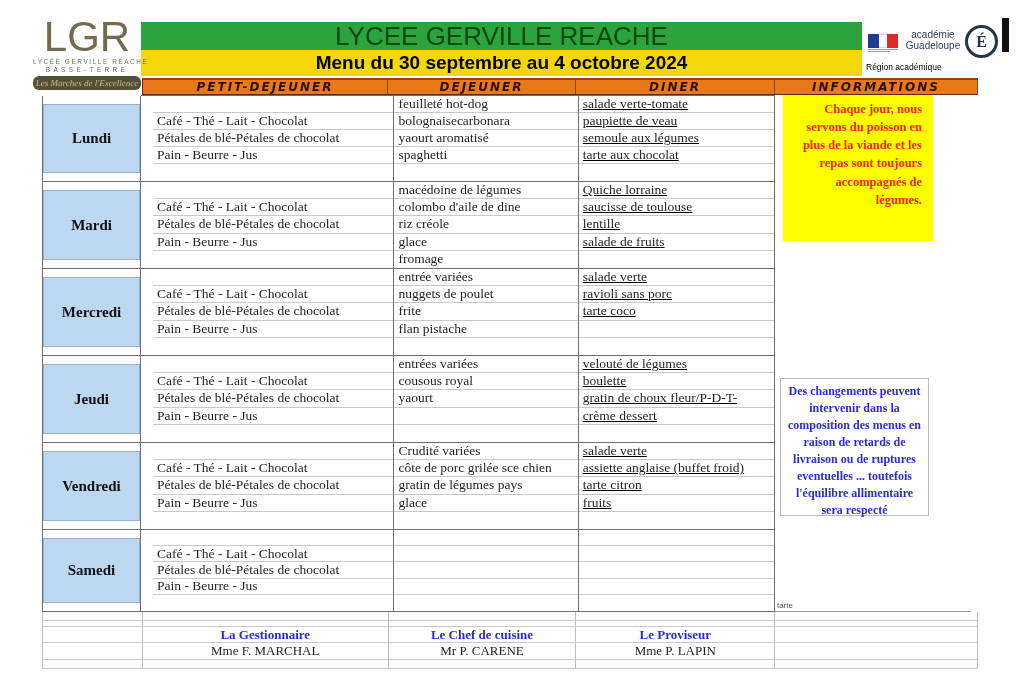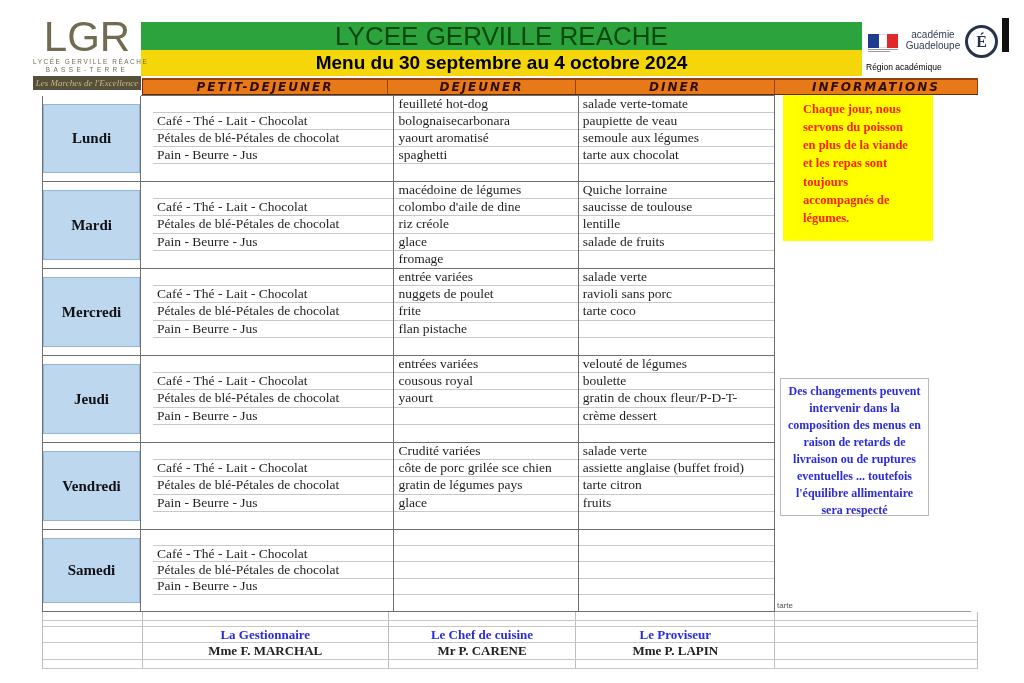--- a/index.html
+++ b/index.html
@@ -9,21 +9,21 @@
   
   .logo-block{position:absolute;left:33px;top:18px;width:108px;height:78px;background:#fff;
               text-align:center;z-index:5;}
   .logo-acronym{font-family:"Liberation Sans", sans-serif;font-size:42px;line-height:38px;
                 color:#716B4F;font-weight:400;}
   .logo-school{font-family:"Liberation Sans", sans-serif;font-size:6.4px;letter-spacing:1.6px;
                color:#716B4F;margin-top:2px;white-space:nowrap;}
   .logo-city{font-family:"Liberation Sans", sans-serif;font-size:6.4px;letter-spacing:3.4px;
              color:#716B4F;margin-top:1px;}
   .logo-tagline{margin-top:3px;background:#55503A;color:#CBB681;font-style:italic;
-                font-size:9px;height:14px;line-height:14px;white-space:nowrap;overflow:hidden;}
+                font-size:9px;height:14px;line-height:14px;white-space:nowrap;overflow:hidden;border-radius:6px;}
 
   
   .banner-green{position:absolute;left:141px;top:22px;width:721px;height:28px;
                 background:var(--green-banner,#2CA33C);color:#07480F;
                 font-family:"Liberation Sans", sans-serif;font-size:26px;
                 text-align:center;line-height:29px;}
   .banner-yellow{position:absolute;left:141px;top:50px;width:721px;height:26px;
                  background:var(--yellow-banner,#F4D609);color:#000;
                  font-family:"Liberation Sans", sans-serif;font-weight:bold;font-size:19px;
                  text-align:center;line-height:26px;}
@@ -61,50 +61,50 @@
 
   
   .day-block{position:absolute;left:42px;width:733px;display:flex;box-sizing:border-box;
              background:#fff;border-left:1px solid #6E6E6E;border-right:1px solid #6E6E6E;
              border-bottom:1px solid #6E6E6E;}
   .day-block.first{border-top:1px solid #6E6E6E;}
   .col{box-sizing:border-box;height:100%;}
   .col-day{width:100px;border-right:1px solid #6E6E6E;position:relative;}
   .col-b{width:246px;border-right:1px solid #6E6E6E;margin-left:12px;}
   .col-l{width:188px;border-right:1px solid #6E6E6E;}
-  .col-d{width:199px;}
+  .col-d{width:199px;text-decoration:underline;}
   .day-cell{position:absolute;left:0;right:0;top:8px;bottom:8px;background:var(--day-blue,#BDD7EE);
             border:1px solid #95B3D2;display:flex;align-items:center;justify-content:center;
             font-weight:bold;font-size:15px;color:#101014;}
   .sub-cell{height:20%;box-sizing:border-box;border-bottom:1px solid #C8C8C8;
             padding-left:4px;display:flex;align-items:center;font-size:13.5px;color:#1F1F1F;
             white-space:nowrap;overflow:visible;}
   .sub-cell.last{border-bottom:none;}
 
   
   .info-yellow{position:absolute;left:783px;top:95px;width:150px;height:146px;
                background:var(--yellow-box,#FFFF00);color:var(--info-red,#FF2000);
                font-weight:bold;font-size:12.5px;line-height:1.45;
-               padding:5px 20px;box-sizing:border-box;z-index:3;}
+               padding:5px 11px;box-sizing:border-box;z-index:3;text-align:right;}
   .info-blue{position:absolute;left:780px;top:378px;width:149px;height:138px;background:#fff;
              border:1px solid #B9B9B9;color:var(--signature-blue,#2B2BD9);font-weight:bold;
              font-size:12px;line-height:1.42;text-align:center;padding:4px 4px;
              box-sizing:border-box;z-index:3;}
 
   
   .stray-note{position:absolute;left:777px;top:601px;font-family:"Liberation Sans", sans-serif;
               font-size:8px;color:#555;}
   .stray-line{position:absolute;left:775px;top:611px;width:196px;height:1px;background:#9a9a9a;}
 
   
   .bottom-block{position:absolute;left:42px;top:612px;width:936px;
                 border-left:1px solid #BDBDBD;border-right:1px solid #BDBDBD;box-sizing:border-box;}
   .brow{display:flex;border-bottom:1px solid #C8C8C8;box-sizing:border-box;}
   .bcell{box-sizing:border-box;border-right:1px solid #BDBDBD;height:100%;
-         display:flex;align-items:center;justify-content:center;white-space:nowrap;font-weight:bold;}
+         display:flex;align-items:center;justify-content:center;white-space:nowrap;}
   .bcell:last-child{border-right:none;}
   .bc0{width:100px;} .bc1{width:246px;} .bc2{width:188px;} .bc3{width:199px;} .bc4{width:202px;}
   .sig-title{color:var(--signature-blue,#2B2BD9);font-weight:bold;font-size:13px;}
   .sig-name{color:#222;font-size:13px;}
 </style>
 </head>
 <body>
 
 <div class="page">
 

